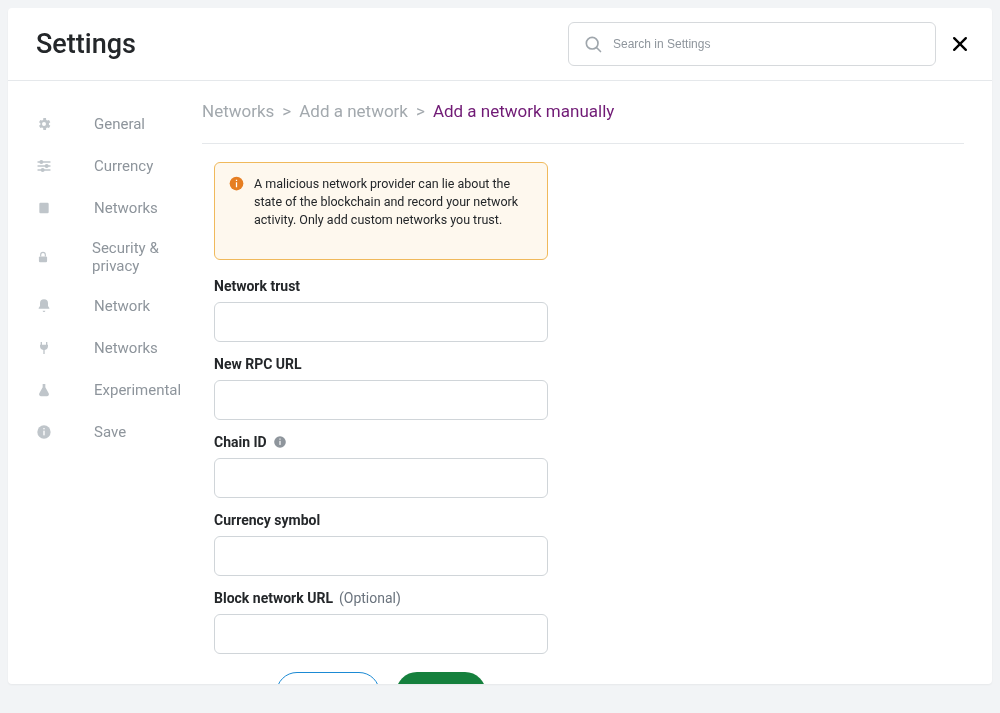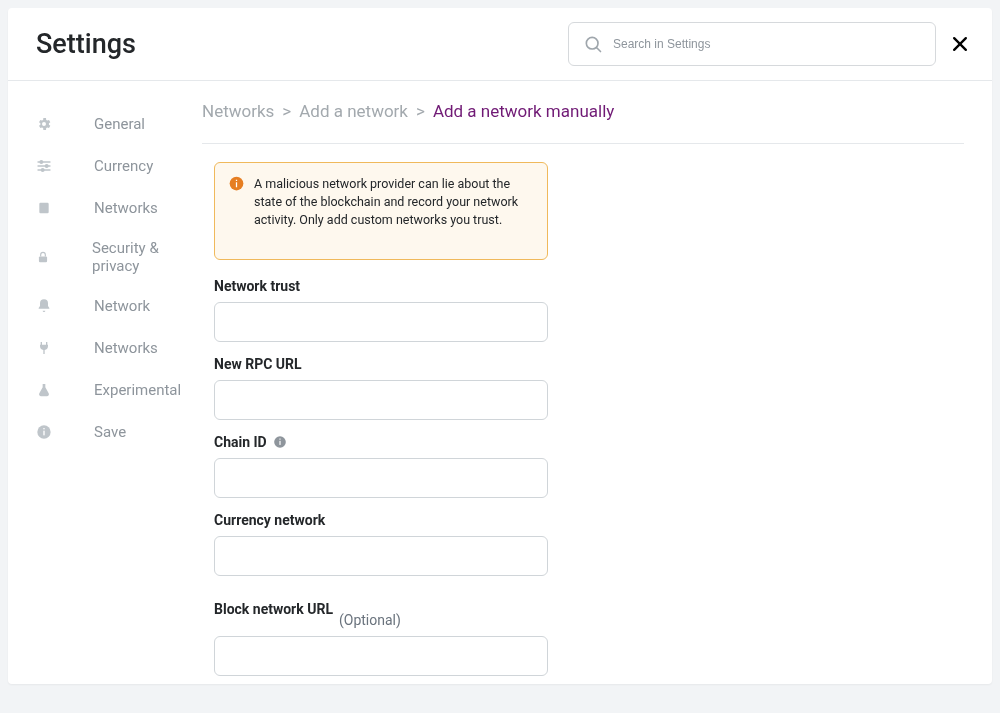--- a/index.html
+++ b/index.html
@@ -121,21 +121,20 @@
     font-size: 14px;
     font-weight: 700;
     margin-bottom: 8px;
     display: flex;
     align-items: center;
     gap: 6px;
   }
   .field-label .optional {
     font-weight: 400;
     color: #6a737d;
-    margin-top: 22px;
   }
   .text-input {
     width: 100%;
     height: 40px;
     border: 1px solid #d0d5d9;
     border-radius: 6px;
     padding: 0 12px;
     font-size: 14px;
     outline: none;
   }
@@ -319,21 +318,21 @@
                   <circle cx="12" cy="12" r="10" fill="#8e959c"></circle>
                   <rect x="11" y="10" width="2" height="7" fill="#fff"></rect>
                   <rect x="11" y="6" width="2" height="2" fill="#fff"></rect>
                 </svg>
             </span>
           </div>
           <input class="text-input" style="">
         </div>
 
         <div class="field">
-          <div class="field-label">Currency network</div>
+          <div class="field-label">Currency symbol</div>
           <input class="text-input" style="">
         </div>
 
         <div class="field">
           <div class="field-label">
             <span>Block network URL</span>
             <span class="optional">(Optional)</span>
           </div>
           <input class="text-input" style="">
         </div>

